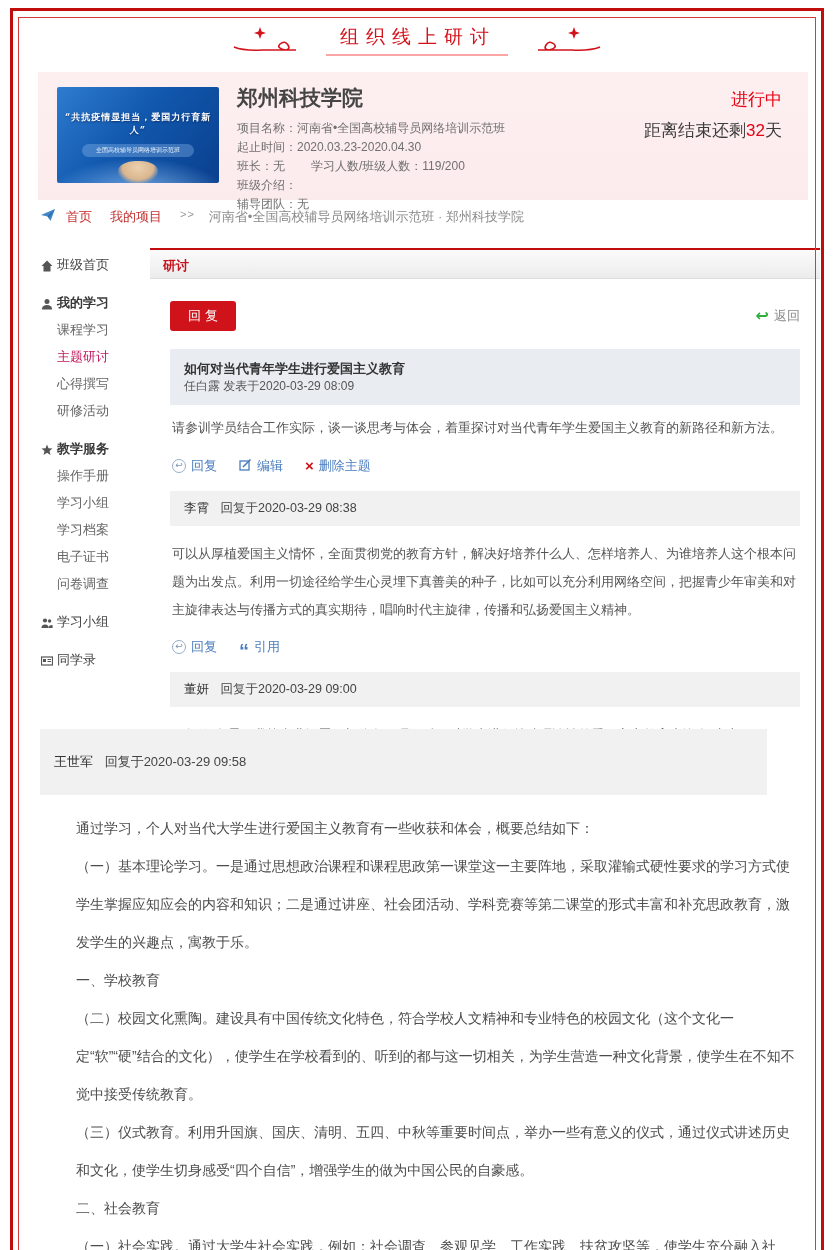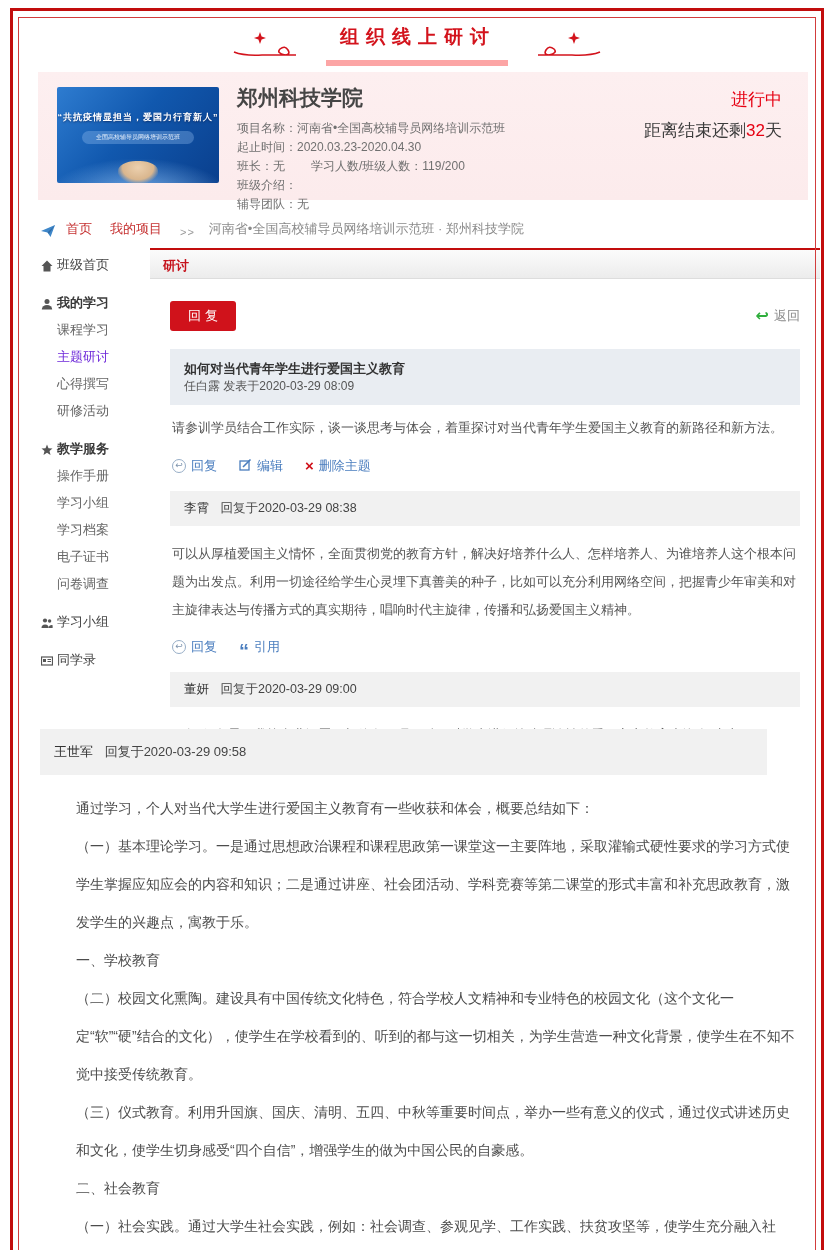--- a/index.html
+++ b/index.html
@@ -10,64 +10,64 @@
   }
   
   .frame-outer { position:absolute; top:8px; left:10px; right:10px; bottom:-12px;
     border:3px solid #c20d0d; pointer-events:none; z-index:50; }
   .frame-inner { position:absolute; top:17px; left:18px; right:18px; bottom:-12px;
     border:1px solid #d23c3c; pointer-events:none; z-index:50; }
 
   
   .title-bar { position:absolute; top:24px; left:0; right:0; display:flex;
     align-items:center; justify-content:center; gap:26px; }
-  .page-title { color:#d3131c; font-size:19px; font-weight:bold; letter-spacing:7px;
-    border-bottom:6px solid #fca5a5; padding:0 12px 10px 14px; }
+  .page-title { color:#d3131c; font-size:19px; font-weight:normal; letter-spacing:7px;
+    border-bottom:2px solid #fca5a5; padding:0 12px 4px 14px; }
   .deco { width:70px; height:30px; }
   .deco.flip { transform:scaleX(-1); }
 
   
   .header-card { position:absolute; left:38px; top:72px; width:770px; height:128px;
     background:linear-gradient(180deg,#fdeff0 0%,#fcebec 100%); display:flex; }
   .banner { width:162px; height:96px; margin:15px 18px 0 19px; position:relative;
     background:linear-gradient(130deg,#2e7cd0 0%,#1158ae 45%,#0a3f8d 100%);
     border-radius:2px; overflow:hidden; flex-shrink:0; }
   .banner-l1 { color:#fff; font-weight:bold; font-size:9px; text-align:center;
-    margin-top:24px; letter-spacing:1px; text-shadow:0 1px 2px rgba(0,0,40,.5); }
+    margin-top:24px; letter-spacing:1px; text-shadow:0 1px 2px rgba(0,0,40,.5);font-family:Liberation Mono, monospace; }
   .banner-pill { margin:7px auto 0; width:112px; text-align:center; font-size:6px;
     color:#eaf2fc; background:rgba(160,200,245,.32); border-radius:8px; padding:2px 2px; }
   .banner-wave { position:absolute; bottom:-6px; left:-10px; right:-10px; height:30px;
     background:radial-gradient(ellipse at 50% 130%, rgba(150,200,250,.85), rgba(30,90,170,0) 72%); }
   .banner-hands { position:absolute; bottom:0; left:50%; transform:translateX(-50%);
     width:40px; height:22px; border-radius:45% 45% 20% 20%;
     background:radial-gradient(ellipse at 50% 30%, #ecd0ae 0%, #d9b68e 55%, rgba(217,182,142,0) 78%); }
   .head-info { flex:1; padding-top:12px; }
   .school-name { font-size:21px; font-weight:bold; color:#454545; margin-bottom:7px; }
   .info-row { font-size:12px; color:#707070; line-height:19px; }
   .info-row .gap { display:inline-block; width:26px; }
   .status-col { width:225px; padding:16px 26px 0 0; text-align:right; flex-shrink:0; }
   .status-label { color:#e60012; font-size:17px; margin-bottom:8px; }
   .countdown { font-size:17px; color:#3c3c3c; }
   .countdown .days { color:#e60012; }
 
   
   .breadcrumb { position:absolute; left:40px; top:208px; right:17px; height:30px;
-    display:flex; align-items:flex-end; font-size:13px; color:#8a8a8a; }
+    display:flex; align-items:flex-start; font-size:13px; color:#8a8a8a; }
   .crumb-plane { width:16px; height:14px; margin-right:10px; }
   .crumb-link { color:#c53030; margin-right:18px; cursor:pointer; }
   .crumb-sep { margin-right:14px; color:#999; font-size:11px; letter-spacing:1px; }
 
   
   .sidebar { position:absolute; left:40px; top:252px; width:102px;font-family:Liberation Mono, monospace; }
   .side-item { display:flex; align-items:center; font-size:13px; color:#444;
     line-height:27px; cursor:pointer; white-space:nowrap; }
   .side-item.group { margin-top:11px; }
   .side-item.bold { font-weight:bold; color:#3a3a3a; }
   .side-item.sub { padding-left:17px; color:#666; }
-  .side-item.active { color:#6d28d9; }
+  .side-item.active { color:#be185d; }
   .sicon { width:13px; height:13px; margin-right:4px; display:inline-flex;
     align-items:center; justify-content:center; flex-shrink:0; }
   .sicon svg { width:12px; height:12px; }
 
   
   .main-panel { position:absolute; left:150px; top:248px; width:670px; background:#fff; }
   .tab-bar { height:31px; background:linear-gradient(180deg,#fbfbfb,#ececec);
     border-top:2px solid #c20d0d; border-bottom:1px solid #ddd;
     line-height:29px; padding-left:13px; }
   .tab-title { color:#c6131c; font-size:13px; font-weight:bold; }
@@ -95,21 +95,21 @@
   .ico-quote { color:#4a7dbe; font-size:20px; font-weight:bold; line-height:0.4;
     position:relative; top:4px; }
 
   .reply-block { margin:0 20px; }
   .reply-head { background:#f1f1f1; padding:9px 14px; font-size:12.5px; color:#444; }
   .reply-author { color:#333; margin-right:8px;margin-top:22px; }
   .reply-body { padding:14px 2px 10px; font-size:13px; color:#555; line-height:2.15; }
 
   
   .overflow-section { position:absolute; left:40px; top:729px; width:762px; background:#fff; }
-  .overflow-head { background:#f1f1f1; width:727px; padding:14px 14px;
+  .overflow-head { background:#f1f1f1; width:727px; padding:24px 14px;
     font-size:13px; color:#444; }
   .overflow-body { padding:14px 2px 0 36px; font-size:14px; color:#4c4c4c; }
   .overflow-body p { line-height:38px; }
 </style>
 </head>
 <body>
 
 <div class="frame-outer"></div>
 <div class="frame-inner"></div>
 

